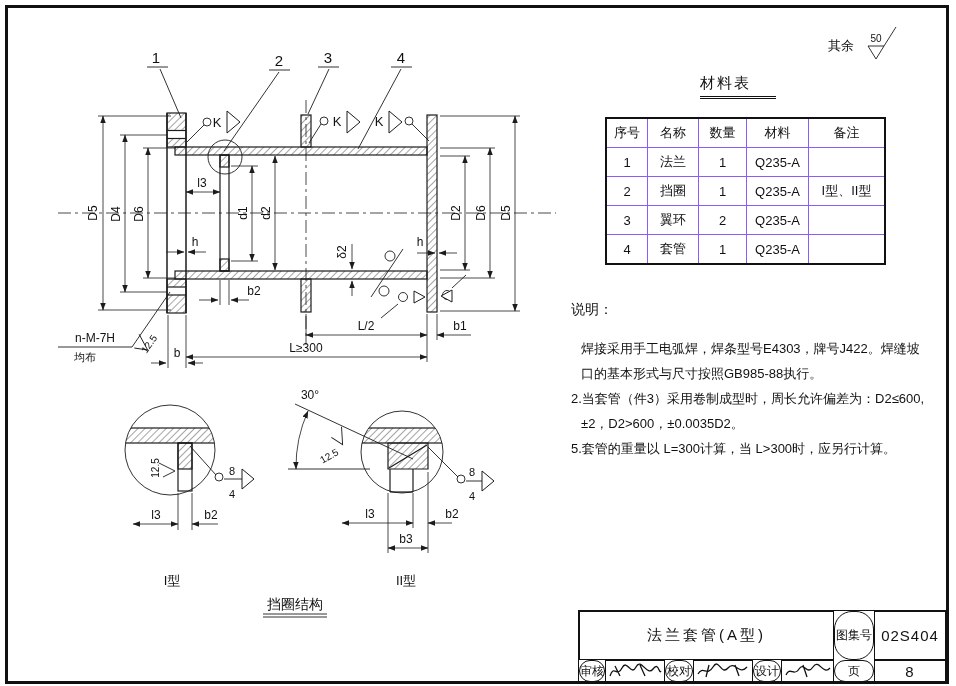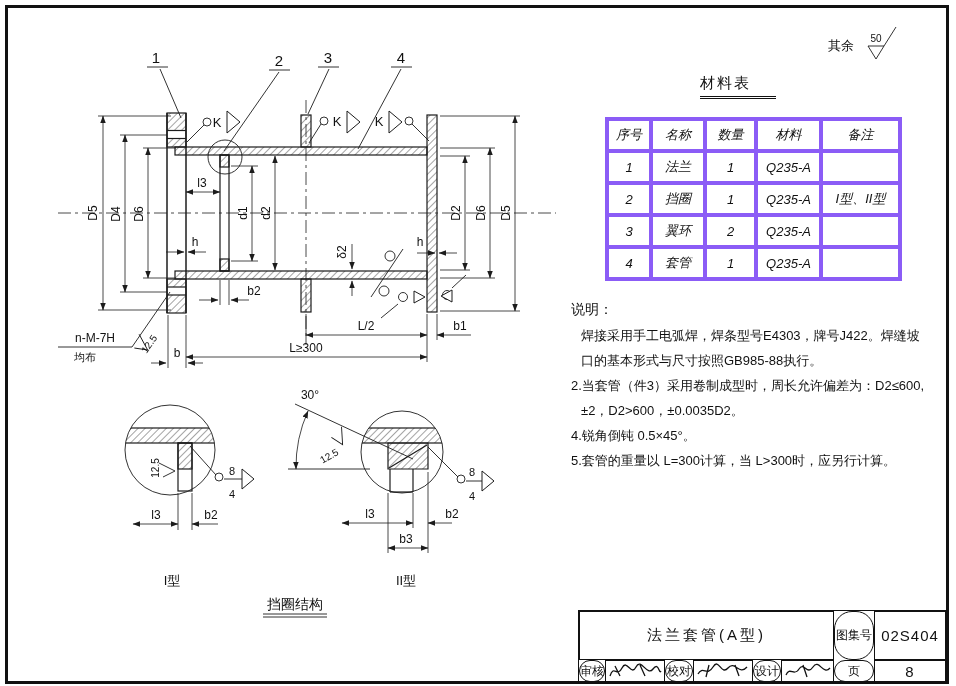--- a/index.html
+++ b/index.html
@@ -12,26 +12,26 @@
   .t{stroke:#1c1c1c;stroke-width:0.9;fill:none;}
   .d{stroke:#1c1c1c;stroke-width:0.8;fill:none;}
   .cl{stroke:#1c1c1c;stroke-width:0.8;fill:none;stroke-dasharray:13 4 3 4;}
   .hatch{fill:url(#h4);stroke:#1c1c1c;stroke-width:1.2;}
   .wh{fill:#fff;stroke:none;}
   .tri{fill:#fff;stroke:#1c1c1c;stroke-width:1;}
   
   #mat-title{position:absolute;left:700px;top:74px;width:76px;text-align:left;font-size:15px;
              border-bottom:3px double #111;padding-bottom:3px;letter-spacing:2px;}
   #mat-table{position:absolute;left:605px;top:117px;border-collapse:collapse;}
-  #mat-table td{border:4px solid #8b5cf6;text-align:center;font-size:13px;height:28px;padding:0;font-style:italic;}
+  #mat-table td{border:1px solid #8b5cf6;text-align:center;font-size:13px;height:28px;padding:0;}
   #mat-table{border:2px solid #111;}
   .c0{width:40px}.c1{width:50px}.c2{width:47px}.c3{width:61px}.c4{width:75px}
   
   #notes{position:absolute;left:571px;top:301px;width:380px;font-size:13px;}
-  #notes .nt{font-size:14px;margin-bottom:4px;}
+  #notes .nt{font-size:14px;margin-bottom:17px;}
   #notes .ln{line-height:25px;height:25px;white-space:nowrap;}
   #notes .i1{padding-left:10px;}
   
   #tb{position:absolute;left:578px;top:610px;width:370px;height:73px;border:1.5px solid #111;
       display:grid;grid-template-rows:49px 22px;box-sizing:border-box;}
   .tb-r{display:grid;}
   #tb-r1{grid-template-columns:255px 40px 72px;}
   #tb-r2{grid-template-columns:26px 60px 28px 60px 28px 53px 40px 72px;}
   .tb-c{border:0.8px solid #111;display:flex;align-items:center;justify-content:center;overflow:hidden;}
   .tb-title{font-size:15px;letter-spacing:3px;}
@@ -335,21 +335,20 @@
       </tbody>
 </table>
 
 <div id="notes">
   <div class="nt">说明：</div>
   <div id="note-lines">
         <div class="ln i1">焊接采用手工电弧焊，焊条型号E4303，牌号J422。焊缝坡</div>
         <div class="ln i1">口的基本形式与尺寸按照GB985-88执行。</div>
         <div class="ln">2.当套管（件3）采用卷制成型时，周长允许偏差为：D2≤600,</div>
         <div class="ln i1">±2，D2&gt;600，±0.0035D2。</div>
-        <div class="ln">4.锐角倒钝 0.5×45°。</div>
         <div class="ln">5.套管的重量以 L=300计算，当 L&gt;300时，应另行计算。</div>
       </div>
 </div>
 
 <div id="tb">
   <div class="tb-r" id="tb-r1">
     <div class="tb-c tb-title">法兰套管(A型)</div>
     <div class="tb-c tb-sm">图集号</div>
     <div class="tb-c tb-no">02S404</div>
   </div>

